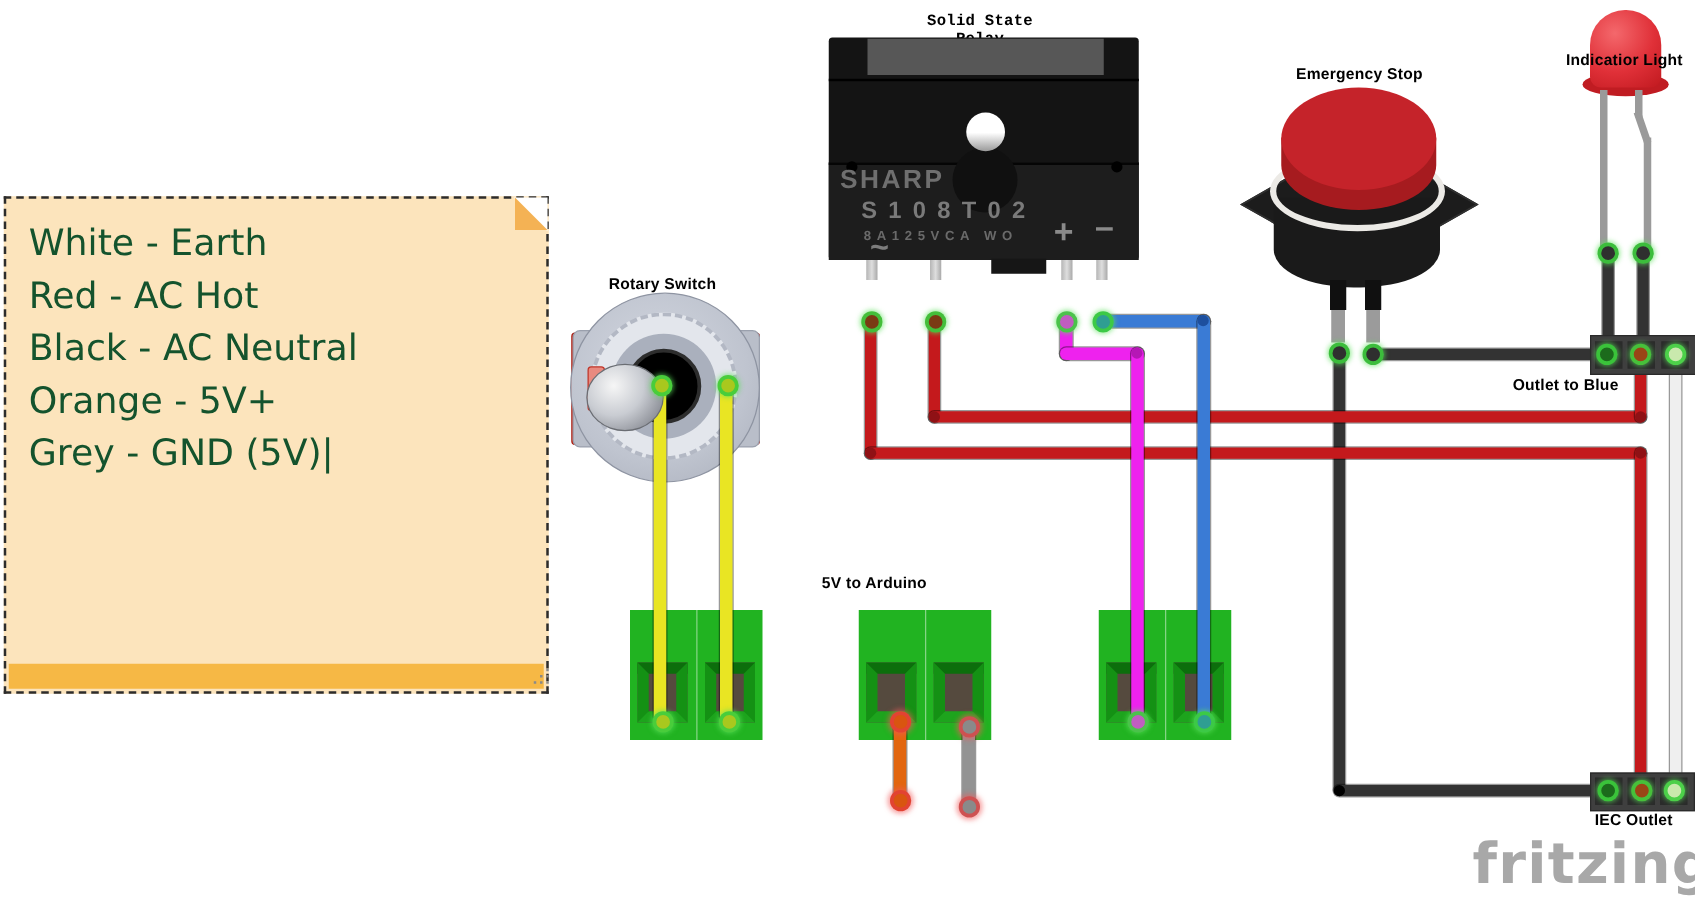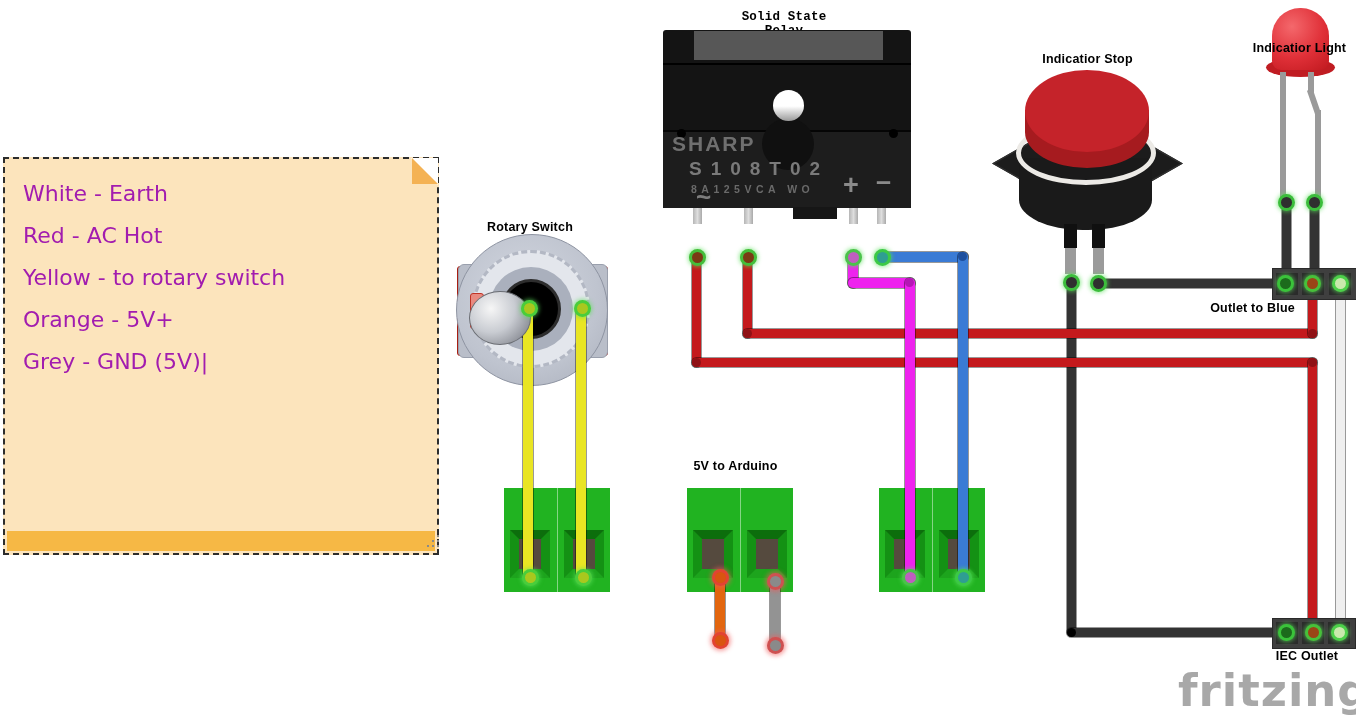--- a/index.html
+++ b/index.html
@@ -6,21 +6,21 @@
   #stage{position:relative;width:1356px;height:720px;overflow:hidden;background:#ffffff;
          font-family:"Liberation Sans",sans-serif;}
   .abs{position:absolute;}
   
   #note{left:3px;top:157px;width:436px;height:398px;border:2px dashed #2c2c2c;background:#fce4bc;box-sizing:border-box;}
   #note .fold-white{position:absolute;top:-1px;right:-1px;width:0;height:0;
       border-top:27px solid #ffffff;border-left:27px solid transparent;}
   #note .fold-orange{position:absolute;top:-1px;right:-1px;width:0;height:0;
       border-bottom:26px solid #f4b254;border-right:26px solid transparent;}
   #note .note-text{position:absolute;left:18px;top:14px;width:400px;
-      font-family:"DejaVu Sans",sans-serif;font-size:22px;line-height:42px;color:#a21caf;}
+      font-family:"DejaVu Sans",sans-serif;font-size:29px;line-height:42px;color:#14532d;}
   #note .bar{position:absolute;left:2px;right:2px;bottom:2px;height:20px;background:#f6b845;}
   #note .grip{position:absolute;right:8px;bottom:6px;width:2px;height:2px;background:#8a8a8a;
       box-shadow:5px 0 #8a8a8a,10px 0 #8a8a8a,5px -5px #8a8a8a,10px -5px #8a8a8a,10px -10px #8a8a8a;}
   
   .plabel{font-weight:bold;font-size:12.5px;color:#000;text-align:center;letter-spacing:0.2px;}
   
   .wire{position:absolute;border-radius:5px;box-shadow:0 0 0 1px rgba(0,0,0,0.40);}
   .z1{z-index:1}.z2{z-index:2}.z3{z-index:3}
   .jdot{position:absolute;width:9px;height:9px;border-radius:50%;z-index:5;}
   
@@ -92,21 +92,21 @@
 <body>
 
 <div id="stage">
 
   <div class="abs" id="note">
     <div class="fold-white"></div>
     <div class="fold-orange"></div>
     <div class="note-text">
       <div>White - Earth</div>
       <div>Red - AC Hot</div>
-      <div>Yellow - to rotary switch</div>
+      <div>Black - AC Neutral</div>
       <div>Orange - 5V+</div>
       <div><span>Grey - GND (5V)</span><span>|</span></div>
     </div>
     <div class="bar"></div>
     <div class="grip"></div>
   </div>
 
   <div class="wire z1" style="left: 1067px; top: 279px; width: 9px; height: 357px; background: rgb(51, 51, 51);"></div>
   <div class="wire z1" style="left: 1067px; top: 628px; width: 224px; height: 9px; background: rgb(51, 51, 51);"></div>
   <div class="jdot" style="left:1067px;top:628px;background:#000;"></div>
@@ -189,21 +189,21 @@
     <div class="tcell">
         <div class="bevel"></div>
       </div>
     <div class="tcell">
         <div class="bevel"></div>
       </div>
   </div>
   <div class="cdot c-yellowish" style="left:522px;top:569px;"></div>
   <div class="cdot c-yellowish" style="left:575px;top:569px;"></div>
 
-  <div class="abs plabel" style="left:683px;top:459px;width:105px;">5V to Arduino</div>
+  <div class="abs plabel" style="left:647px;top:459px;width:105px;">5V to Arduino</div>
   <div class="tblock" style="left:687px;">
     <div class="tcell">
         <div class="bevel"></div>
       </div>
     <div class="tcell">
         <div class="bevel"></div>
       </div>
   </div>
   <div class="cdot ring-red c-orange" style="left:712px;top:569px;"></div>
   <div class="cdot ring-red c-orange" style="left:712px;top:632px;"></div>
@@ -214,21 +214,21 @@
     <div class="tcell">
         <div class="bevel"></div>
       </div>
     <div class="tcell">
         <div class="bevel"></div>
       </div>
   </div>
   <div class="cdot c-pinkc" style="left:902px;top:569px;"></div>
   <div class="cdot c-teal" style="left:955px;top:569px;"></div>
 
-  <div class="abs plabel" style="left:1035px;top:52px;width:105px;">Indicatior Stop</div>
+  <div class="abs plabel" style="left:1035px;top:52px;width:105px;">Emergency Stop</div>
   <div class="abs" id="es-flange"></div>
   <div class="abs" id="es-bodyc"></div>
   <div class="abs" id="es-ring"></div>
   <div class="abs" id="es-capside"></div>
   <div class="abs" id="es-captop"></div>
   <div class="abs es-legb" style="left:1064px;"></div>
   <div class="abs es-legb" style="left:1092px;"></div>
   <div class="abs es-legg" style="left:1065px;"></div>
   <div class="abs es-legg" style="left:1093px;"></div>
   <div class="cdot c-darkgrey" style="left:1063px;top:274px;"></div>

